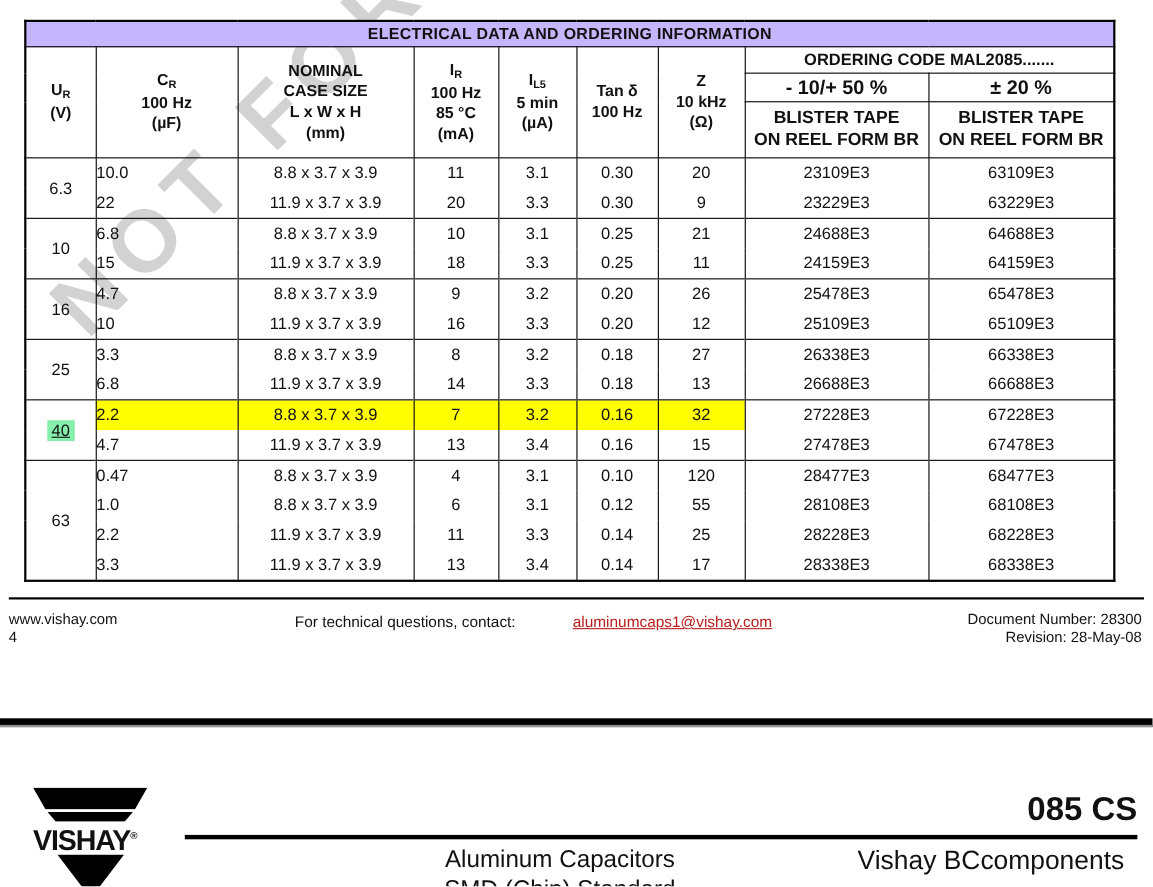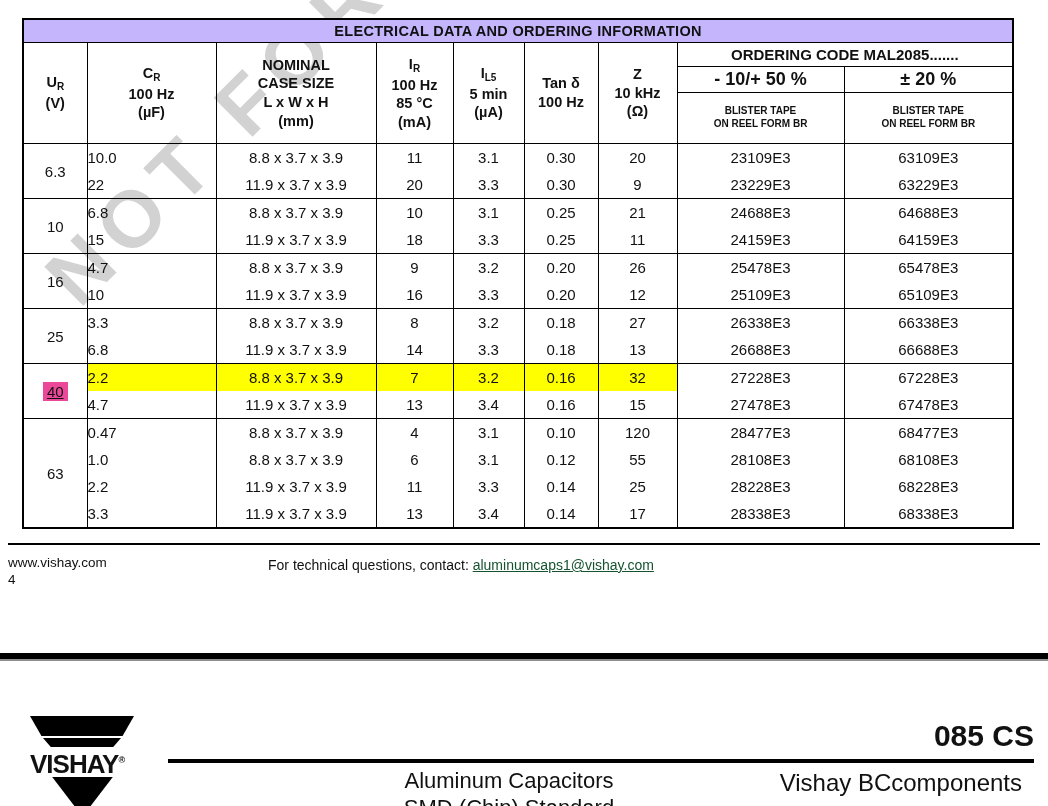--- a/index.html
+++ b/index.html
@@ -12,34 +12,34 @@
   
   table.dtable{position:absolute;left:22px;top:18px;width:990px;z-index:1;
                border-collapse:collapse;table-layout:fixed;border:2px solid #000;}
   table.dtable td{font-family:inherit;}
   td.titlebar{background:#c4b5fd;border:2px solid #000;font-weight:bold;font-size:17.5px;
               letter-spacing:.3px;text-align:left;padding:2px 8px;height:20px;}
   .hd td{border:1.6px solid #000;text-align:center;vertical-align:middle;
          font-weight:bold;font-size:14.5px;line-height:1.28;padding:1px 0;}
   .hd td.ord{font-size:15px;height:21px;margin-top:32px;}
   .hd td.tol{font-size:18px;height:21px;}
-  .hd td.blister{font-size:10px;height:48px;margin-top:16px;}
+  .hd td.blister{font-size:16px;height:48px;margin-top:16px;}
   tbody td{border-left:1.6px solid #000;border-right:1.6px solid #000;border-top:none;border-bottom:none;
            text-align:center;font-size:15px;height:27px;padding:0;background:transparent;}
   tr.gstart td{border-top:1.6px solid #000;}
   tbody td.crcol{text-align:left;padding-right:84px;}
   tbody td.ur{vertical-align:middle;}
   td.hl{background:#ffff00;}
-  .hlpill{background:#ec4899;padding:1px 4px;text-decoration:underline;}
+  .hlpill{background:#86efac;padding:1px 4px;text-decoration:underline;}
   
   .footline{position:absolute;left:8px;width:1032px;top:543px;height:2px;background:#000;z-index:1;}
   .ftxt{position:absolute;z-index:1;font-size:13.5px;line-height:17px;}
   .f-left{left:8px;top:554px;}
   .f-center{left:268px;top:557px;font-size:14px;}
-  .f-center a{color:#14532d;text-decoration:underline;}
+  .f-center a{color:#b91c1c;text-decoration:underline;margin-left:48px;}
   .f-right{right:10px;top:554px;text-align:right;}
   
   .bar{position:absolute;left:0;top:653px;width:1048px;height:6px;background:#000;
        border-bottom:2px solid #8f8f8f;z-index:1;}
   
   .logo{position:absolute;left:30px;top:716px;width:110px;z-index:1;}
   .logo .trap1{width:104px;height:20px;background:#000;
                clip-path:polygon(0% 0%,100% 0%,89% 100%,11% 100%);}
   .logo .trap2{width:78px;height:9px;background:#000;margin:2px 0 0 13px;
                clip-path:polygon(0% 0%,100% 0%,90% 100%,10% 100%);}
@@ -281,20 +281,24 @@
   </table>
 
   <div class="footline"></div>
   <div class="ftxt f-left">
     <div>www.vishay.com</div>
     <div>4</div>
   </div>
   <div class="ftxt f-center">
     <span>For technical questions, contact: </span><a href="#">aluminumcaps1@vishay.com</a>
   </div>
+  <div class="ftxt f-right">
+    <div>Document Number: 28300</div>
+    <div>Revision: 28-May-08</div>
+  </div>
 
   <div class="bar"></div>
 
   <div class="logo">
     <div class="trap1"></div>
     <div class="trap2"></div>
     <div class="word"><span>VISHAY</span><sup>®</sup></div>
     <div class="tri"></div>
   </div>
 

